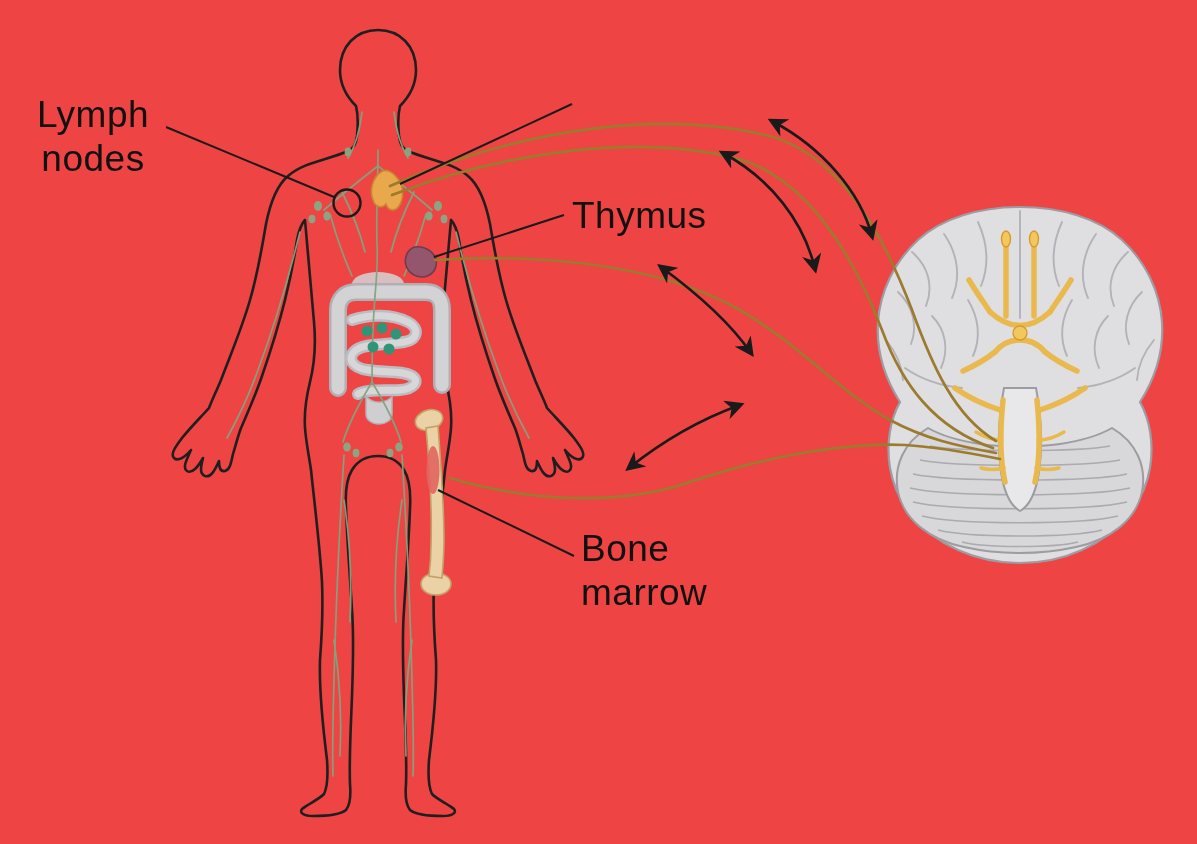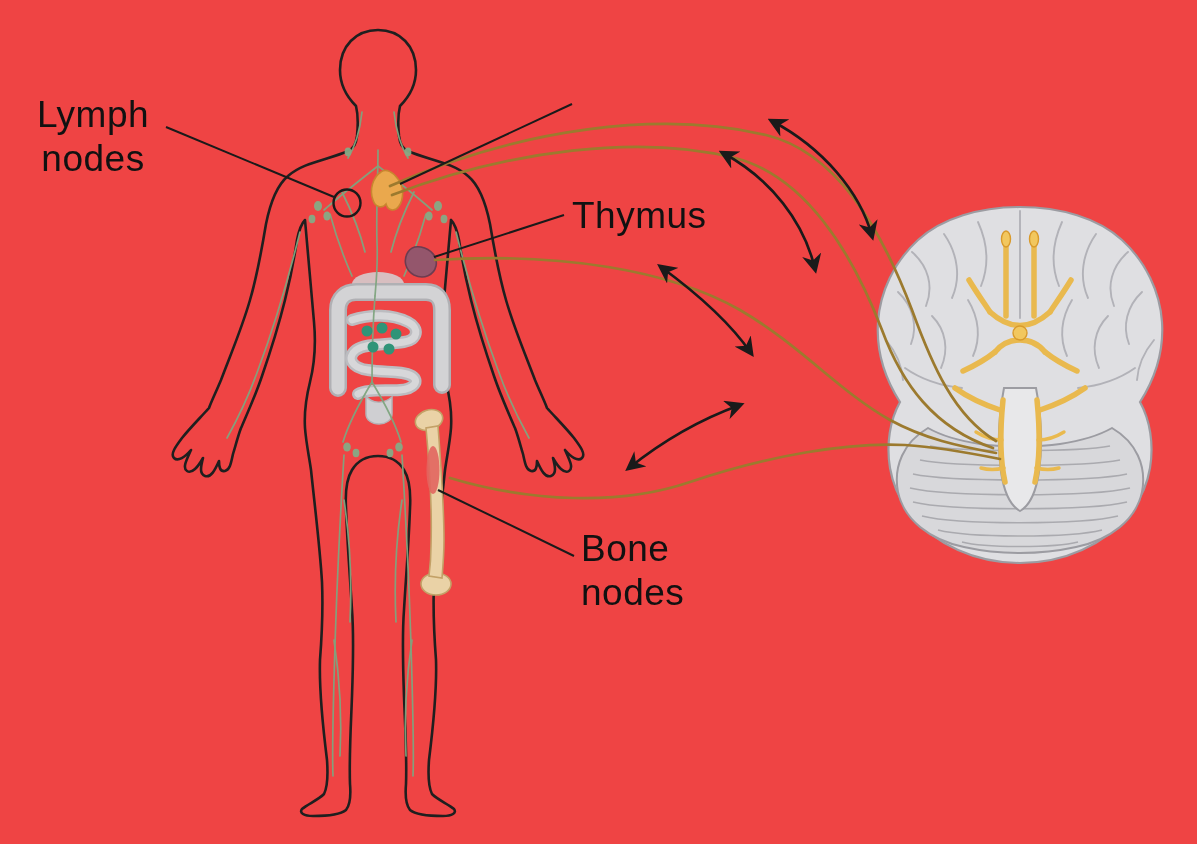--- a/index.html
+++ b/index.html
@@ -224,15 +224,15 @@
   </g>
 </svg>
 
   <div class="label centered" style="left:18px; top:93px; width:150px;">Lymph
 nodes</div>
 
 
   <div class="label" style="left:572px; top:194px;">Thymus</div>
 
   <div class="label" style="left:581px; top:527px;">Bone
-nodes</div>
+marrow</div>
 
 </div>
 
 </body></html>

